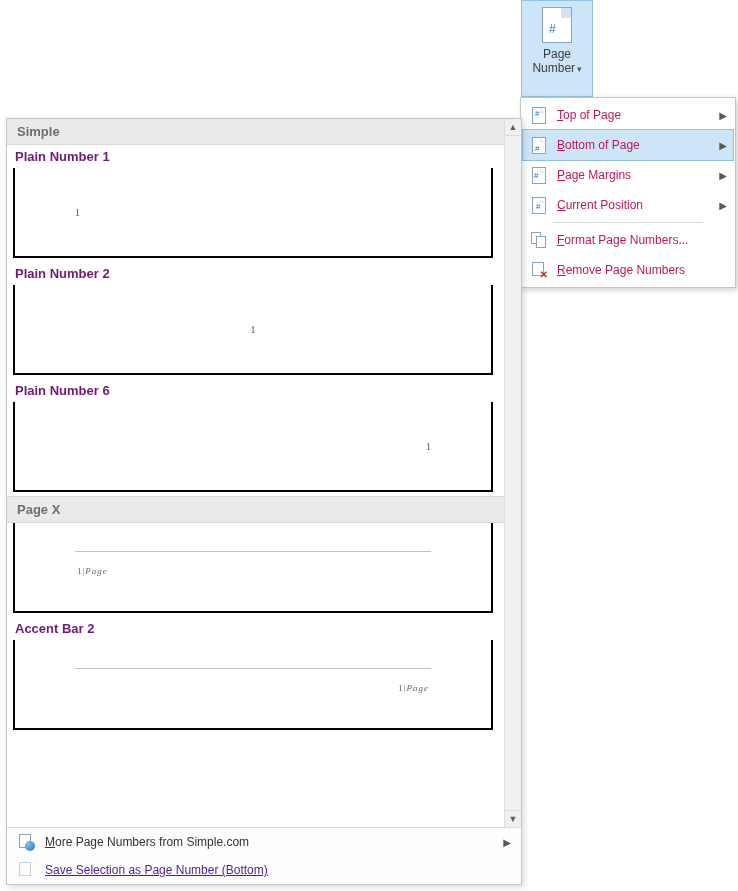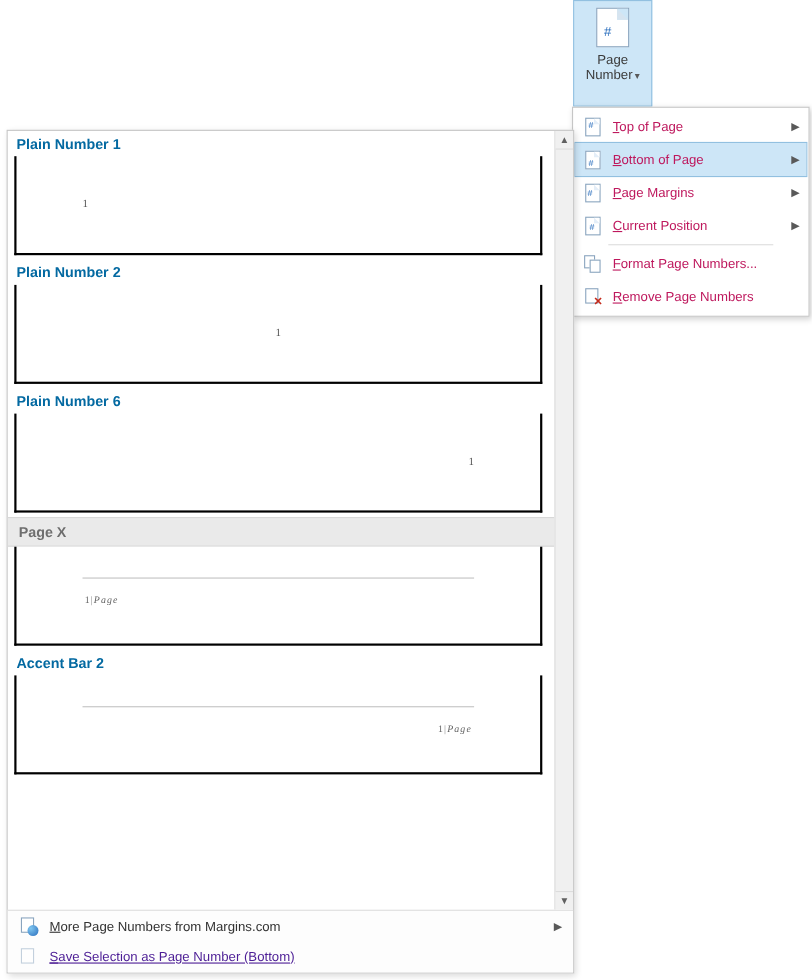--- a/index.html
+++ b/index.html
@@ -232,21 +232,21 @@
       font-weight: bold;
       font-size: 13px;
       padding: 5px 10px;
     }
     .section-header:first-child { border-top: none; }
 
     .item-wrap {
       padding: 0px 4px 4px 4px;
     }
     .item-label {
-      color: #0369a1;
+      color: #701a75;
       font-weight: bold;
       font-size: 13px;
       padding: 4px 4px 4px 4px;
     }
     .preview {
       width: 480px;
       height: 90px;
       border-left: 2px solid #000;
       border-right: 2px solid #000;
       border-bottom: 2px solid #000;
@@ -415,20 +415,21 @@
         </span>
       </span>
     <span class="mi-label"><span></span><span class="ul">R</span><span>emove Page Numbers</span></span>
   </div>
 </div>
 
 <div class="gallery">
   <div class="gallery-scroll">
     <div class="gallery-inner">
 
+      <div class="section-header">Simple</div>
 
       <div class="item-wrap">
         <div class="item-label">Plain Number 1</div>
         <div class="preview">
           <span class="num left">1</span>
         </div>
       </div>
 
       <div class="item-wrap">
         <div class="item-label">Plain Number 2</div>
@@ -470,21 +471,21 @@
   </div>
 
   <div class="gallery-footer">
     <div class="gallery-cmd">
       <span class="gc-icon">
           <span class="office-icon">
             <span class="p"></span>
             <span class="globe"></span>
           </span>
         </span>
-      <span class="gc-label"><span></span><span class="ul">M</span><span>ore Page Numbers from Margins.com</span></span>
+      <span class="gc-label"><span></span><span class="ul">M</span><span>ore Page Numbers from Simple.com</span></span>
       <span class="gc-arrow">▶</span>
     </div>
     <div class="gallery-cmd disabled">
       <span class="gc-icon">
           <span class="save-icon">
             <span class="p"></span>
           </span>
         </span>
       <span class="gc-label"><span></span><span class="ul">S</span><span>ave Selection as Page Number (Bottom)</span></span>
     </div>

